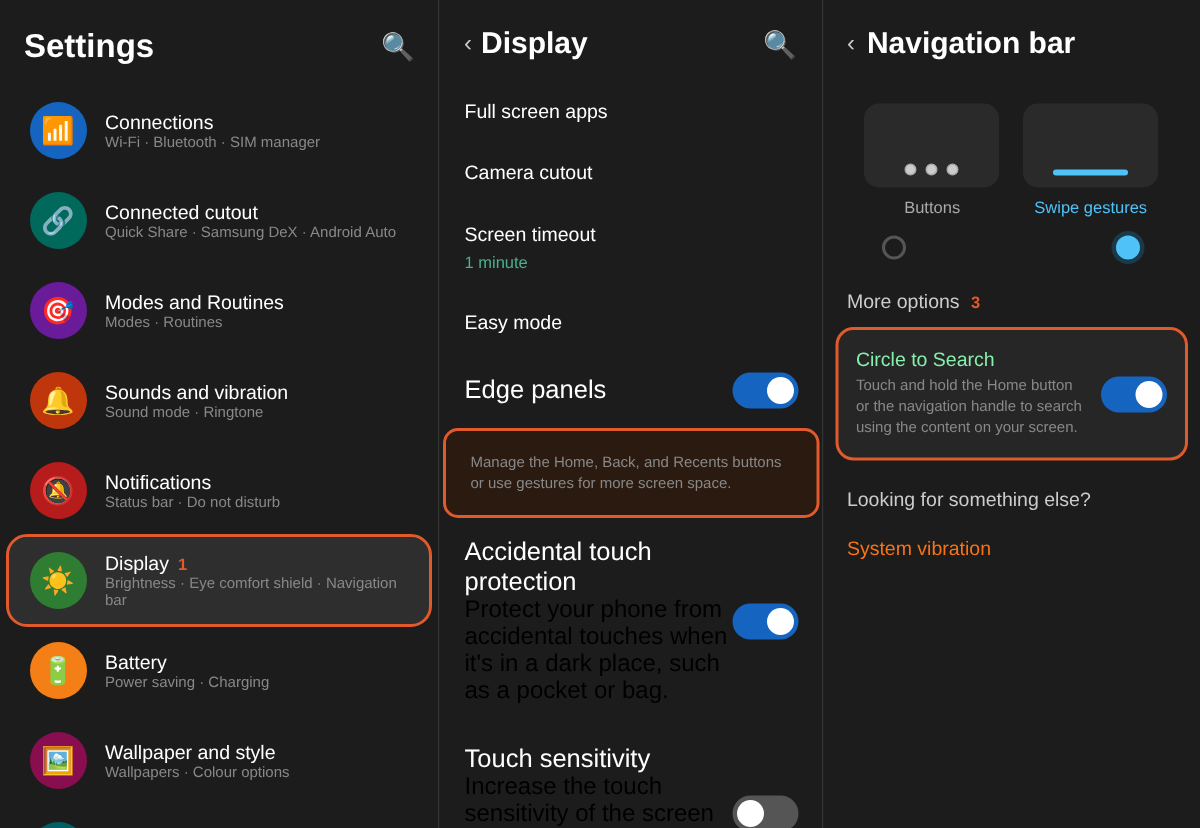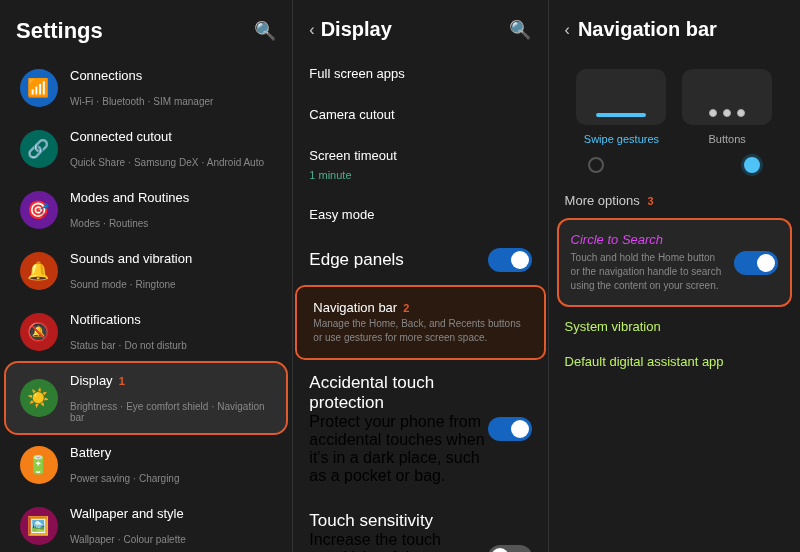--- a/index.html
+++ b/index.html
@@ -92,21 +92,21 @@
 
     .item-text { flex: 1; }
     .item-text .title {
       color: #ffffff;
       font-size: 13px;
       font-weight: 500;
     }
     .item-text .subtitle {
       color: #888;
       font-size: 10px;
-      margin-top: 13px;
+      margin-top: 1px;
     }
 
     
     .panel-middle {
       width: 268px;
       background: #1c1c1c;
       border-right: 1px solid #333;
     }
 
     .panel-middle .header {
@@ -324,43 +324,42 @@
       border-radius: 10px;
       outline: 2px solid #e05a2b;
       display: flex;
       align-items: center;
       justify-content: space-between;
     }
 
     .circle-text { flex: 1; }
 
     .circle-title {
-      color: #d946ef;
+      color: #86efac;
       font-size: 13px;
       font-weight: 500;
       margin-bottom: 4px;
-      font-style: italic;
     }
 
     .circle-desc {
       color: #888;
       font-size: 10px;
       line-height: 1.4;
     }
 
     .looking-for {
       padding: 16px 16px 8px;
       color: #ccc;
       font-size: 13px;
       font-weight: 500;
     }
 
     .link-item {
       padding: 10px 16px;
-      color: #bef264;
+      color: #f97316;
       font-size: 13px;
       cursor: pointer;
     }
 
     
     .settings-list::-webkit-scrollbar,
     .display-list::-webkit-scrollbar { display: none; }
   </style>
 </head>
 <body>
@@ -417,21 +416,21 @@
         <div class="item-icon yellow">🔋</div>
         <div class="item-text">
           <div class="title">Battery</div>
           <div class="subtitle">Power saving · Charging</div>
         </div>
       </li>
       <li class="settings-item">
         <div class="item-icon pink">🖼️</div>
         <div class="item-text">
           <div class="title">Wallpaper and style</div>
-          <div class="subtitle">Wallpaper · Colour palette</div>
+          <div class="subtitle">Wallpapers · Colour options</div>
         </div>
       </li>
       <li class="settings-item">
         <div class="item-icon cyan">🎨</div>
       </li>
     </ul>
 </div>
 
 <div class="panel panel-middle">
   <div class="header">
@@ -455,21 +454,20 @@
       <li class="display-item">
         <div class="d-title">Easy mode</div>
       </li>
       <li class="display-item-row">
         <div>
           <div class="d-title">Edge panels</div>
         </div>
         <div class="toggle"></div>
       </li>
       <li class="display-item highlighted">
-        <div class="d-title">Navigation bar<span style="color: rgb(224, 90, 43); font-weight: bold; font-size: 11px; margin-left: 6px;">2</span></div>
         <div class="d-desc">Manage the Home, Back, and Recents buttons or use gestures for more screen space.</div>
       </li>
       <li class="display-item-row">
         <div>
           <div class="d-title">Accidental touch protection</div>
           <div class="d-desc">Protect your phone from accidental touches when it's in a dark place, such as a pocket or bag.</div>
         </div>
         <div class="toggle"></div>
       </li>
       <li class="display-item-row">
@@ -488,35 +486,35 @@
       <span>‹</span>
     </button>
     <h2>Navigation bar</h2>
   </div>
 
   <div class="nav-preview">
 
     <div class="nav-option">
       <div class="nav-box">
         <div class="nav-box-inner">
-          <div class="nav-bar-line"></div>
+          <div class="nav-dot"></div>
+          <div class="nav-dot"></div>
+          <div class="nav-dot"></div>
         </div>
       </div>
-      <span class="nav-label active-label">Swipe gestures</span>
+      <span class="nav-label">Buttons</span>
     </div>
 
     <div class="nav-option">
       <div class="nav-box">
         <div class="nav-box-inner">
-          <div class="nav-dot"></div>
-          <div class="nav-dot"></div>
-          <div class="nav-dot"></div>
+          <div class="nav-bar-line"></div>
         </div>
       </div>
-      <span class="nav-label">Buttons</span>
+      <span class="nav-label active-label">Swipe gestures</span>
     </div>
   </div>
 
   <div class="radio-row">
     <div class="radio-circle"></div>
     <div style="width:60px"></div>
     <div class="radio-circle checked"></div>
   </div>
 
   <div class="more-options">
@@ -525,16 +523,16 @@
   </div>
 
   <div class="circle-search-box">
     <div class="circle-text">
       <div class="circle-title">Circle to Search</div>
       <div class="circle-desc">Touch and hold the Home button or the navigation handle to search using the content on your screen.</div>
     </div>
     <div class="toggle" style="margin-left:10px;flex-shrink:0;"></div>
   </div>
 
+  <div class="looking-for">Looking for something else?</div>
 
   <div class="link-item">System vibration</div>
-  <div class="link-item">Default digital assistant app</div>
 </div>
 
 </body></html>

